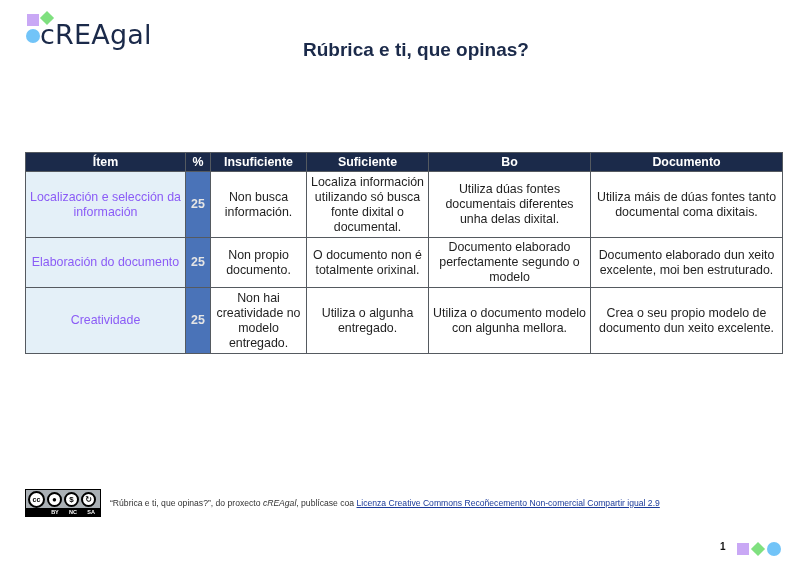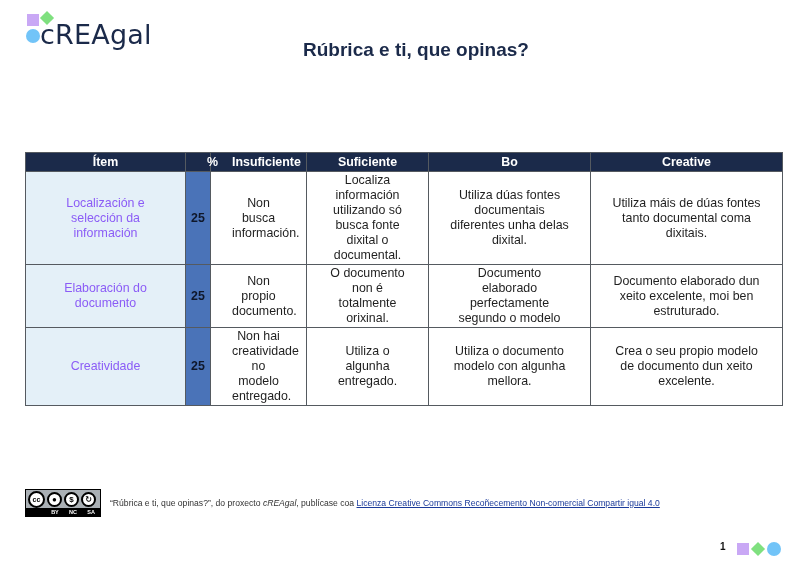--- a/index.html
+++ b/index.html
@@ -8,24 +8,24 @@
 
   .logo { position: absolute; left: 24px; top: 12px; width: 130px; height: 40px; }
   .logo .sq { position: absolute; left: 3px; top: 2px; width: 12px; height: 12px; background: #c9a8f5; }
   .logo .dia { position: absolute; left: 18px; top: 1px; width: 10px; height: 10px; background: #7fe07f; transform: rotate(45deg); }
   .logo .circ { position: absolute; left: 2px; top: 17px; width: 14px; height: 14px; border-radius: 50%; background: #72c4f8; }
   .logo .word { position: absolute; left: 16px; top: 8px; font-size: 27px; color: #1b2a4a; letter-spacing: 0.2px; font-family: "DejaVu Sans", sans-serif; line-height: 30px; }
 
   .title { position: absolute; left: 16px; width: 800px; top: 39px; text-align: center; font-size: 19px; font-weight: bold; color: #1b2a4a; }
 
   table.rubric { position: absolute; left: 25px; top: 152px; width: 757px; border-collapse: collapse; table-layout: fixed; font-size: 12.4px; }
-  table.rubric th, table.rubric td { border: 1px solid #555a60; text-align: center; vertical-align: middle; padding: 1px 21px; line-height: 15px; }
+  table.rubric th, table.rubric td { border: 1px solid #555a60; text-align: center; vertical-align: middle; padding: 1px 3px; line-height: 15px; }
   table.rubric th { background: #1b2a4a; color: #ffffff; font-weight: bold; height: 19px; font-size: 12.4px; }
   table.rubric td.item { background: #e4f0f8; color: #8b5cf6; }
-  table.rubric td.pct { background: #4a73b8; color: #0f172a; font-weight: bold; padding: 0; }
+  table.rubric td.pct { background: #4a73b8; color: #e5e5e5; font-weight: bold; padding: 0; }
   table.rubric td.lvl { background: #ffffff; color: #1f1f1f; }
   tr.r1 td { height: 66px; }
   tr.r2 td { height: 39px; }
   tr.r3 td { height: 50px; }
   tr.r4 td { height: 66px; }
 
   .footer { position: absolute; left: 25px; top: 489px; height: 28px; width: 760px; display: flex; align-items: center; }
   .cc-badge { width: 76px; height: 28px; background: #aab0b5; border: 1px solid #000; display: flex; flex-direction: column; align-items: stretch; position: relative; }
   .cc-top { height: 19px; display: flex; align-items: center; padding-left: 2px; gap: 2px; }
   .cc-c { width: 17px; height: 17px; border-radius: 50%; background: #fff; border: 2px solid #000; font-size: 7px; font-weight: bold; display: flex; align-items: center; justify-content: center; color: #000; }
@@ -62,21 +62,21 @@
     <col style="width:162px">
     <col style="width:192px">
   </colgroup>
   <thead>
     <tr>
       <th>Ítem</th>
       <th>%</th>
       <th>Insuficiente</th>
       <th>Suficiente</th>
       <th>Bo</th>
-      <th>Creative</th>
+      <th>Documento</th>
     </tr>
   </thead>
   <tbody>
     <tr class="r1">
       <td class="item">Localización e selección da información</td>
       <td class="pct">25</td>
       <td class="lvl">Non busca información.</td>
       <td class="lvl">Localiza información utilizando só busca fonte dixital o documental.</td>
       <td class="lvl">Utiliza dúas fontes documentais diferentes unha delas dixital.</td>
       <td class="lvl">Utiliza máis de dúas fontes tanto documental coma dixitais.</td>
@@ -107,21 +107,21 @@
       <span class="cc-s">●</span>
       <span class="cc-s">$</span>
       <span class="cc-s">↻</span>
     </div>
     <div class="cc-bottom">
       <span>BY</span>
       <span>NC</span>
       <span>SA</span>
     </div>
   </div>
-  <span class="lic-text"><span>“Rúbrica e ti, que opinas?”, do proxecto </span><em>cREAgal</em><span>, publícase coa </span><a class="lic-link">Licenza Creative Commons Recoñecemento Non-comercial Compartir igual 4.0</a></span>
+  <span class="lic-text"><span>“Rúbrica e ti, que opinas?”, do proxecto </span><em>cREAgal</em><span>, publícase coa </span><a class="lic-link">Licenza Creative Commons Recoñecemento Non-comercial Compartir igual 2.9</a></span>
 </div>
 
 <div class="page-num">1</div>
 <div class="foot-shapes">
   <span class="fs-sq"></span>
   <span class="fs-dia"></span>
   <span class="fs-circ"></span>
 </div>
 
 </body></html>

